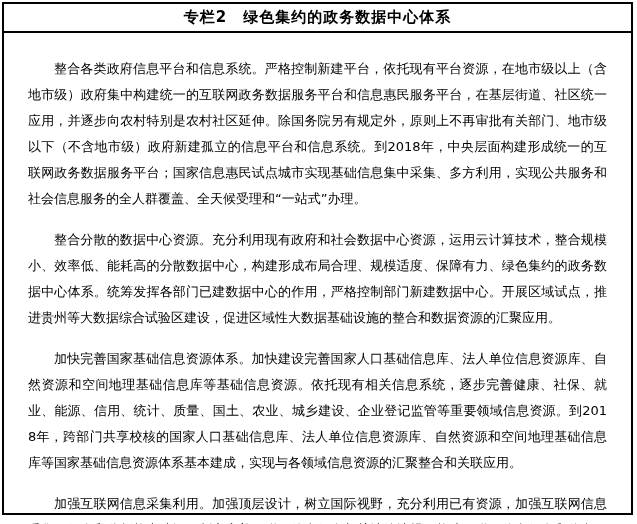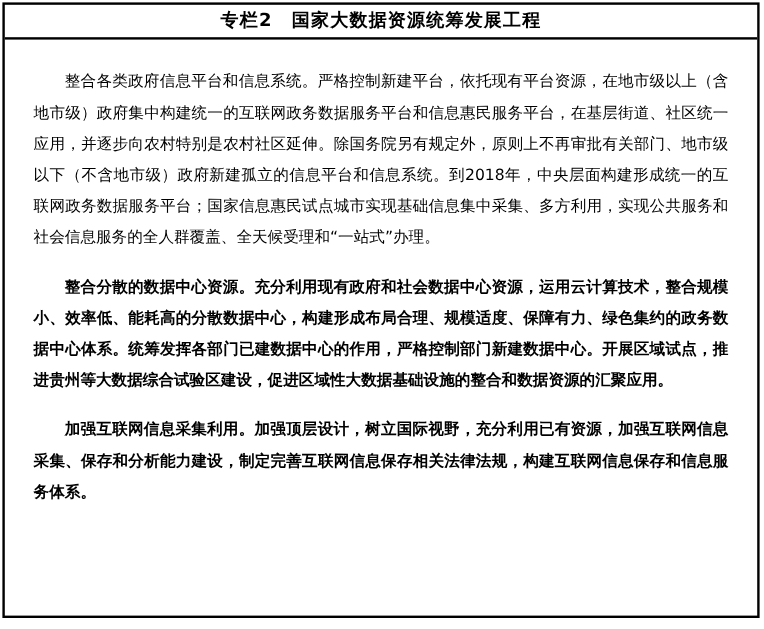--- a/index.html
+++ b/index.html
@@ -44,26 +44,26 @@
     margin: 15px;
     font-size: 13px;
     line-height: 26px;
     text-indent: 2em;
     text-align: justify;
     text-justify: inter-ideograph;
     word-break: break-all;
   }
   .para + .para {
     margin-top: 6px;
-    font-weight: bold;
   }
 </style>
 </head>
 <body>
 
 <div class="callout-box">
-  <div class="title-row">专栏2　国家大数据资源统筹发展工程</div>
+  <div class="title-row">专栏2　绿色集约的政务数据中心体系</div>
   <div class="box-body">
     <p class="para">整合各类政府信息平台和信息系统。严格控制新建平台，依托现有平台资源，在地市级以上（含地市级）政府集中构建统一的互联网政务数据服务平台和信息惠民服务平台，在基层街道、社区统一应用，并逐步向农村特别是农村社区延伸。除国务院另有规定外，原则上不再审批有关部门、地市级以下（不含地市级）政府新建孤立的信息平台和信息系统。到2018年，中央层面构建形成统一的互联网政务数据服务平台；国家信息惠民试点城市实现基础信息集中采集、多方利用，实现公共服务和社会信息服务的全人群覆盖、全天候受理和“一站式”办理。</p>
     <p class="para">整合分散的数据中心资源。充分利用现有政府和社会数据中心资源，运用云计算技术，整合规模小、效率低、能耗高的分散数据中心，构建形成布局合理、规模适度、保障有力、绿色集约的政务数据中心体系。统筹发挥各部门已建数据中心的作用，严格控制部门新建数据中心。开展区域试点，推进贵州等大数据综合试验区建设，促进区域性大数据基础设施的整合和数据资源的汇聚应用。</p>
+    <p class="para">加快完善国家基础信息资源体系。加快建设完善国家人口基础信息库、法人单位信息资源库、自然资源和空间地理基础信息库等基础信息资源。依托现有相关信息系统，逐步完善健康、社保、就业、能源、信用、统计、质量、国土、农业、城乡建设、企业登记监管等重要领域信息资源。到2018年，跨部门共享校核的国家人口基础信息库、法人单位信息资源库、自然资源和空间地理基础信息库等国家基础信息资源体系基本建成，实现与各领域信息资源的汇聚整合和关联应用。</p>
     <p class="para">加强互联网信息采集利用。加强顶层设计，树立国际视野，充分利用已有资源，加强互联网信息采集、保存和分析能力建设，制定完善互联网信息保存相关法律法规，构建互联网信息保存和信息服务体系。</p>
   </div>
 </div>
 
 </body></html>

